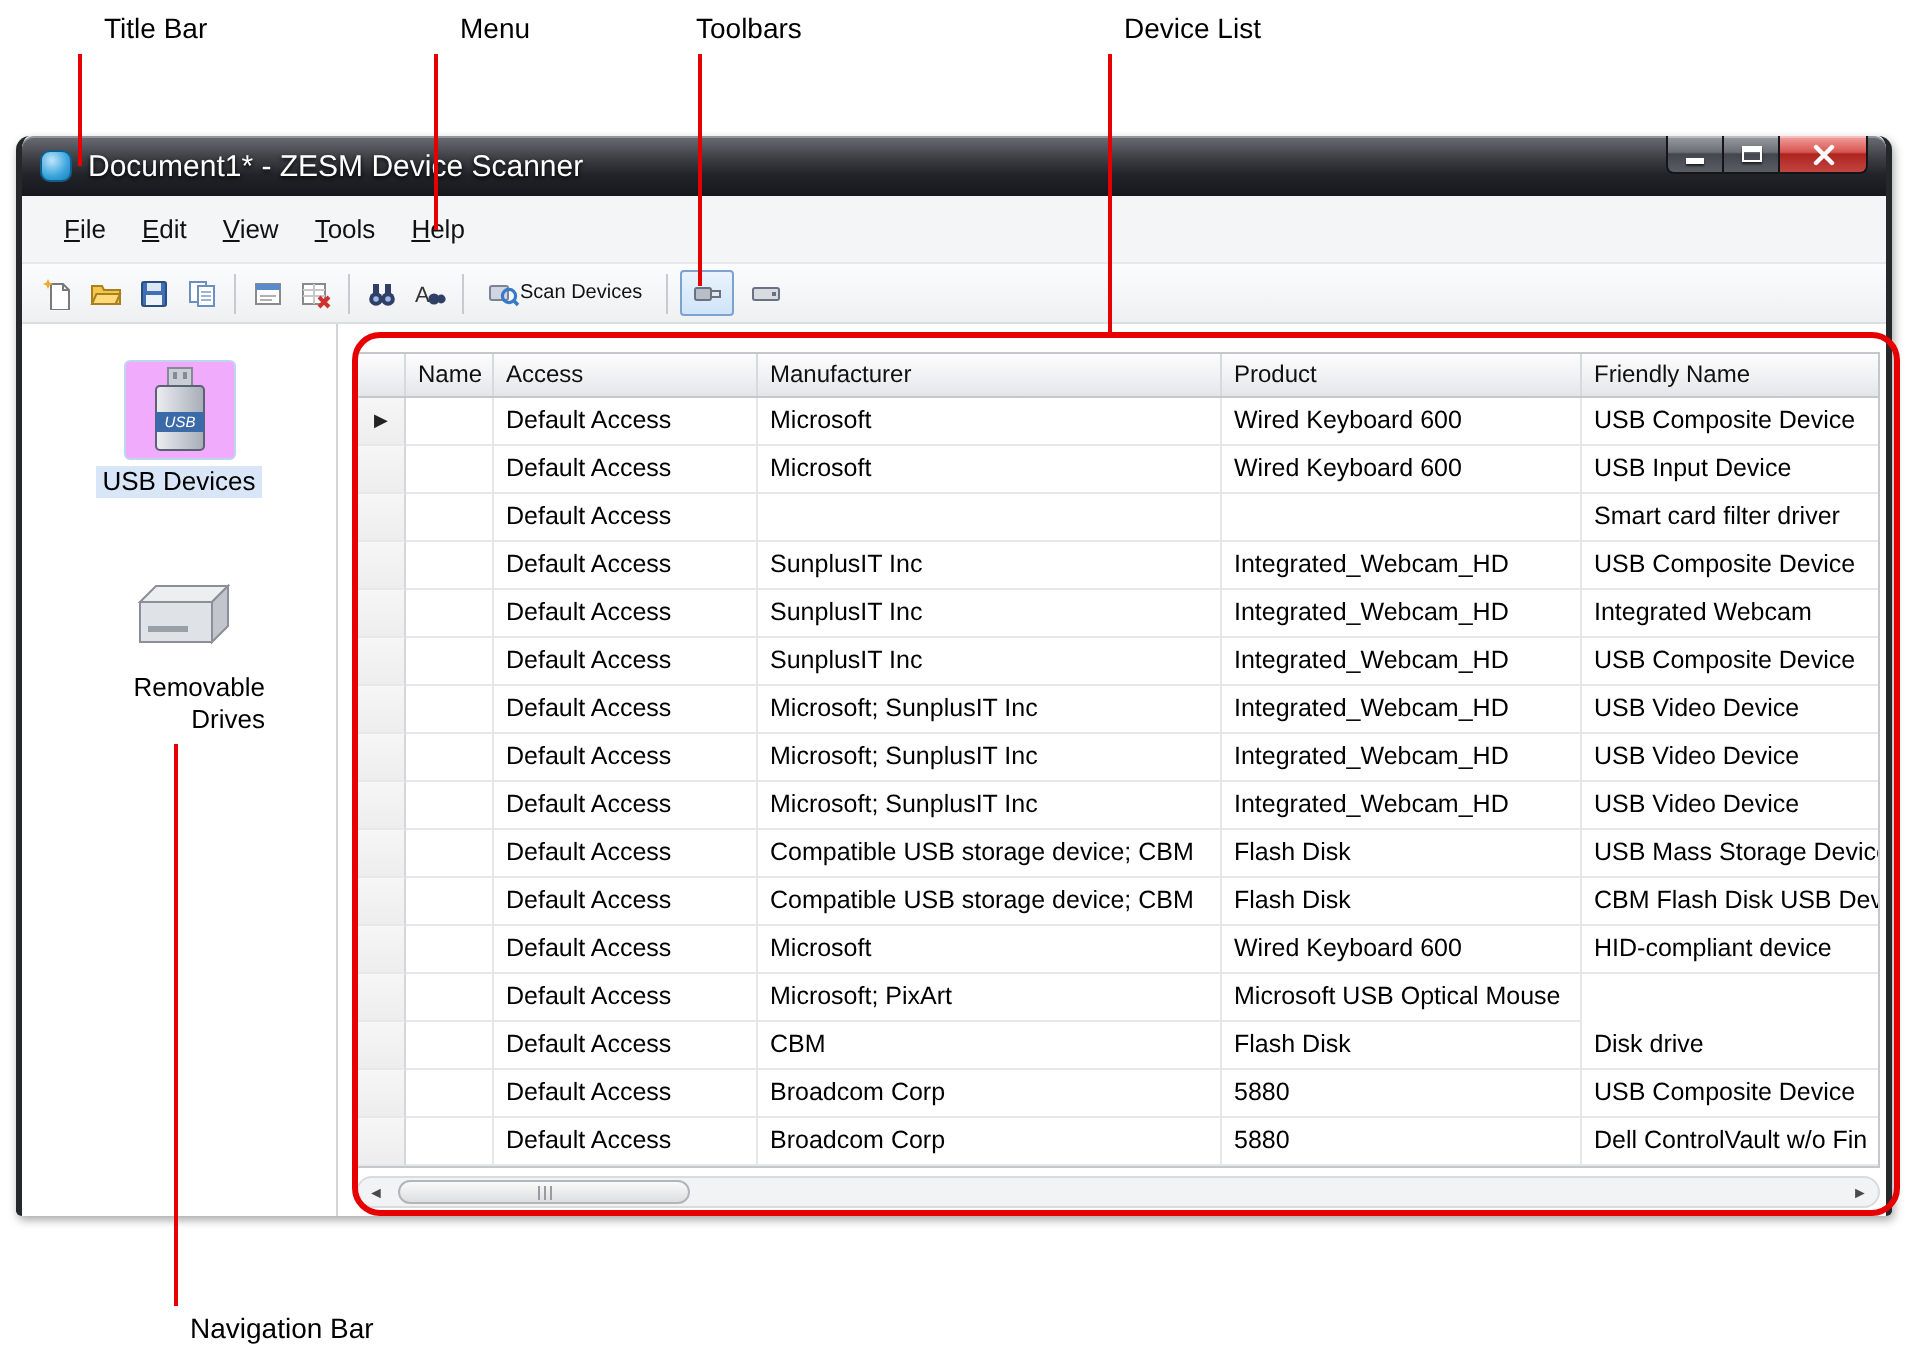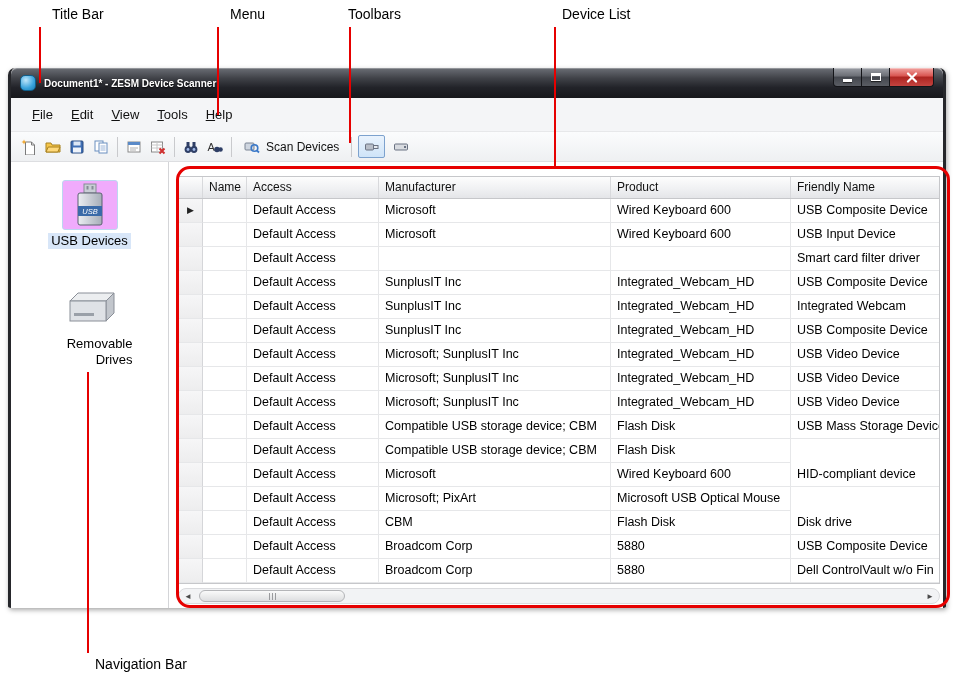--- a/index.html
+++ b/index.html
@@ -59,25 +59,24 @@
   }
   .app-icon {
     width: 16px; height: 16px;
     border-radius: 5px;
     background: radial-gradient(circle at 35% 30%, #bfe6fa, #3aa4dd 60%, #1d7fb4);
     border: 1px solid #0f5f8c;
     flex: 0 0 auto;
   }
   .title-text {
     color: #ffffff;
-    font-size: 10px;
+    font-size: 15px;
     margin-left: 8px;
     text-shadow: 0 1px 2px #000;
     white-space: nowrap;
-    font-weight: bold;
   }
   .caption-buttons { position: absolute; right: 9px; top: 0; display: flex; }
   .cap-btn {
     height: 19px;
     border: 1px solid #141519;
     border-top: none;
     background: linear-gradient(#9a9da4, #6b6e75 45%, #43464d 50%, #5a5d64);
     display: flex; align-items: center; justify-content: center;
     box-shadow: inset 0 1px 0 rgba(255,255,255,0.35);
     cursor: default;
@@ -119,23 +118,23 @@
     padding-left: 6px;
   }
   .tool-btn {
     width: 24px; height: 24px;
     display: flex; align-items: center; justify-content: center;
     border: 1px solid transparent;
     border-radius: 2px;
   }
   .tool-sep { width: 1px; height: 20px; background: #c9cacd; margin: 0 4px; }
   .scan-btn {
-    display: flex; align-items: center; gap: 6px;
+    display: flex; align-items: center; gap: 0;
     padding: 3px 8px;
-    font-size: 12px; color: #111;
+    font-size: 10px; color: #111;
   }
   .toggle-btn {
     width: 27px; height: 23px;
     display: flex; align-items: center; justify-content: center;
     border: 1px solid transparent;
     border-radius: 2px;
     margin-left: 2px;
   }
   .toggle-btn.selected {
     border-color: #7da2ce;
@@ -507,20 +506,21 @@
             <div class="cell c-manu">Compatible USB storage device; CBM</div>
             <div class="cell c-prod">Flash Disk</div>
             <div class="cell c-friendly">USB Mass Storage Device</div>
           </div>
           <div class="trow">
             <div class="cell c-sel sel-cell"></div>
             <div class="cell c-name"></div>
             <div class="cell c-access">Default Access</div>
             <div class="cell c-manu">Compatible USB storage device; CBM</div>
             <div class="cell c-prod">Flash Disk</div>
+            <div class="cell c-friendly">CBM Flash Disk USB Dev</div>
           </div>
           <div class="trow">
             <div class="cell c-sel sel-cell"></div>
             <div class="cell c-name"></div>
             <div class="cell c-access">Default Access</div>
             <div class="cell c-manu">Microsoft</div>
             <div class="cell c-prod">Wired Keyboard 600</div>
             <div class="cell c-friendly">HID-compliant device</div>
           </div>
           <div class="trow">

